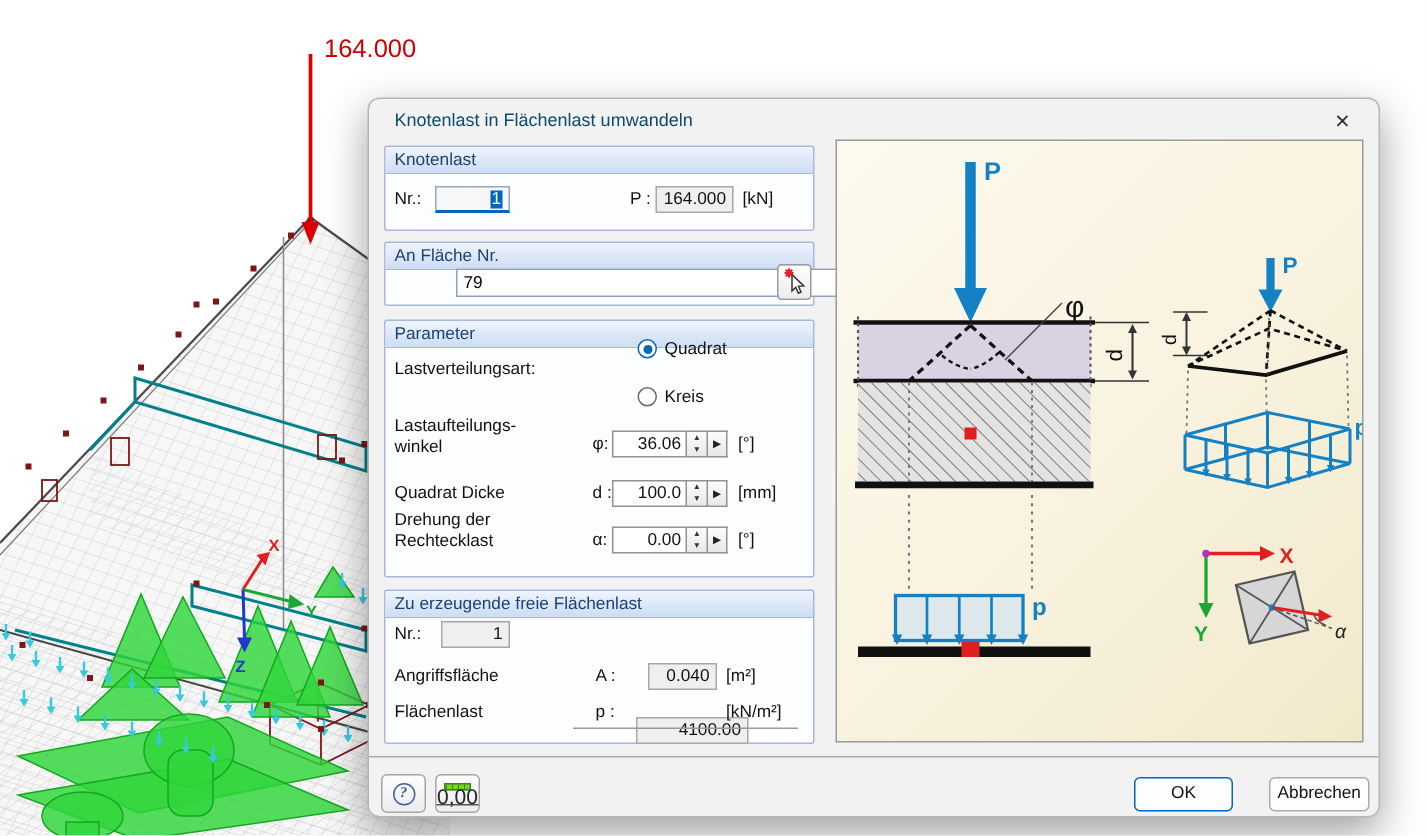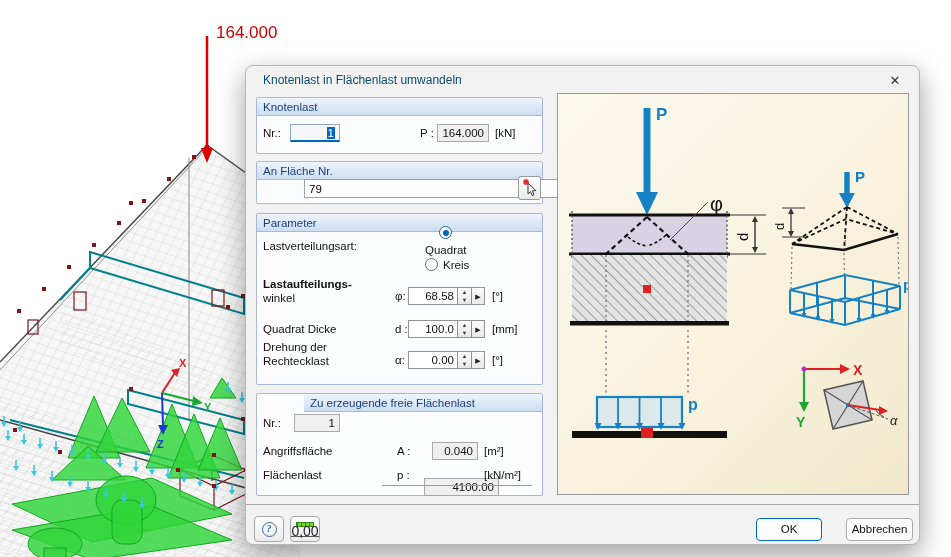--- a/index.html
+++ b/index.html
@@ -245,34 +245,34 @@
               <line x1="9.2" y1="2.8" x2="4.8" y2="7.2"></line>
           </g>
         </svg>
       </div>
     </div>
 
     <div class="group" style="top:147px; height:172px;">
       <div class="group-h">Parameter</div>
       <div class="lbl" style="left:6px; top:26px;">Lastverteilungsart:</div>
 
-      <div class="radio-row" style="left:168px; top:12px;flex-direction:column;">
+      <div class="radio-row" style="left:168px; top:12px;">
         <span class="radio on"></span>
         <span>Quadrat</span>
       </div>
       <div class="radio-row" style="left:168px; top:44px;">
         <span class="radio off"></span>
         <span>Kreis</span>
       </div>
 
-      <div class="lbl" style="left:6px; top:64px;font-weight:bold;">Lastaufteilungs-</div>
+      <div class="lbl" style="left:6px; top:64px;">Lastaufteilungs-</div>
       <div class="lbl" style="left:6px; top:78px;">winkel</div>
       <div class="lbl" style="left:138px; top:76px;">φ:</div>
       <div class="spin-wrap" style="left:151px; top:73px;">
-        <div class="num">68.58</div>
+        <div class="num">36.06</div>
         <div class="spin-col">
           <div class="sb">▲</div>
           <div class="sb">▼</div>
         </div>
         <div class="exp-btn">▶</div>
       </div>
       <div class="unit" style="left:235px; top:76px;">[°]</div>
 
       <div class="lbl" style="left:6px; top:109px;">Quadrat Dicke</div>
       <div class="lbl" style="left:138px; top:109px;">d :</div>
@@ -293,21 +293,21 @@
         <div class="num">0.00</div>
         <div class="spin-col">
           <div class="sb">▲</div>
           <div class="sb">▼</div>
         </div>
         <div class="exp-btn">▶</div>
       </div>
       <div class="unit" style="left:235px; top:140px;">[°]</div>
     </div>
 
-    <div class="group" style="top:327px; height:103px;padding-left:47px;">
+    <div class="group" style="top:327px; height:103px;">
       <div class="group-h">Zu erzeugende freie Flächenlast</div>
       <div class="lbl" style="left:6px; top:23px;">Nr.:</div>
       <div class="fld ro" style="left:37px; top:20px; width:46px;">1</div>
 
       <div class="lbl" style="left:6px; top:51px;">Angriffsfläche</div>
       <div class="lbl" style="left:140px; top:51px;">A :</div>
       <div class="fld ro" style="left:175px; top:48px; width:46px;">0.040</div>
       <div class="unit" style="left:227px; top:51px;">[m²]</div>
 
       <div class="lbl" style="left:6px; top:75px;">Flächenlast</div>

